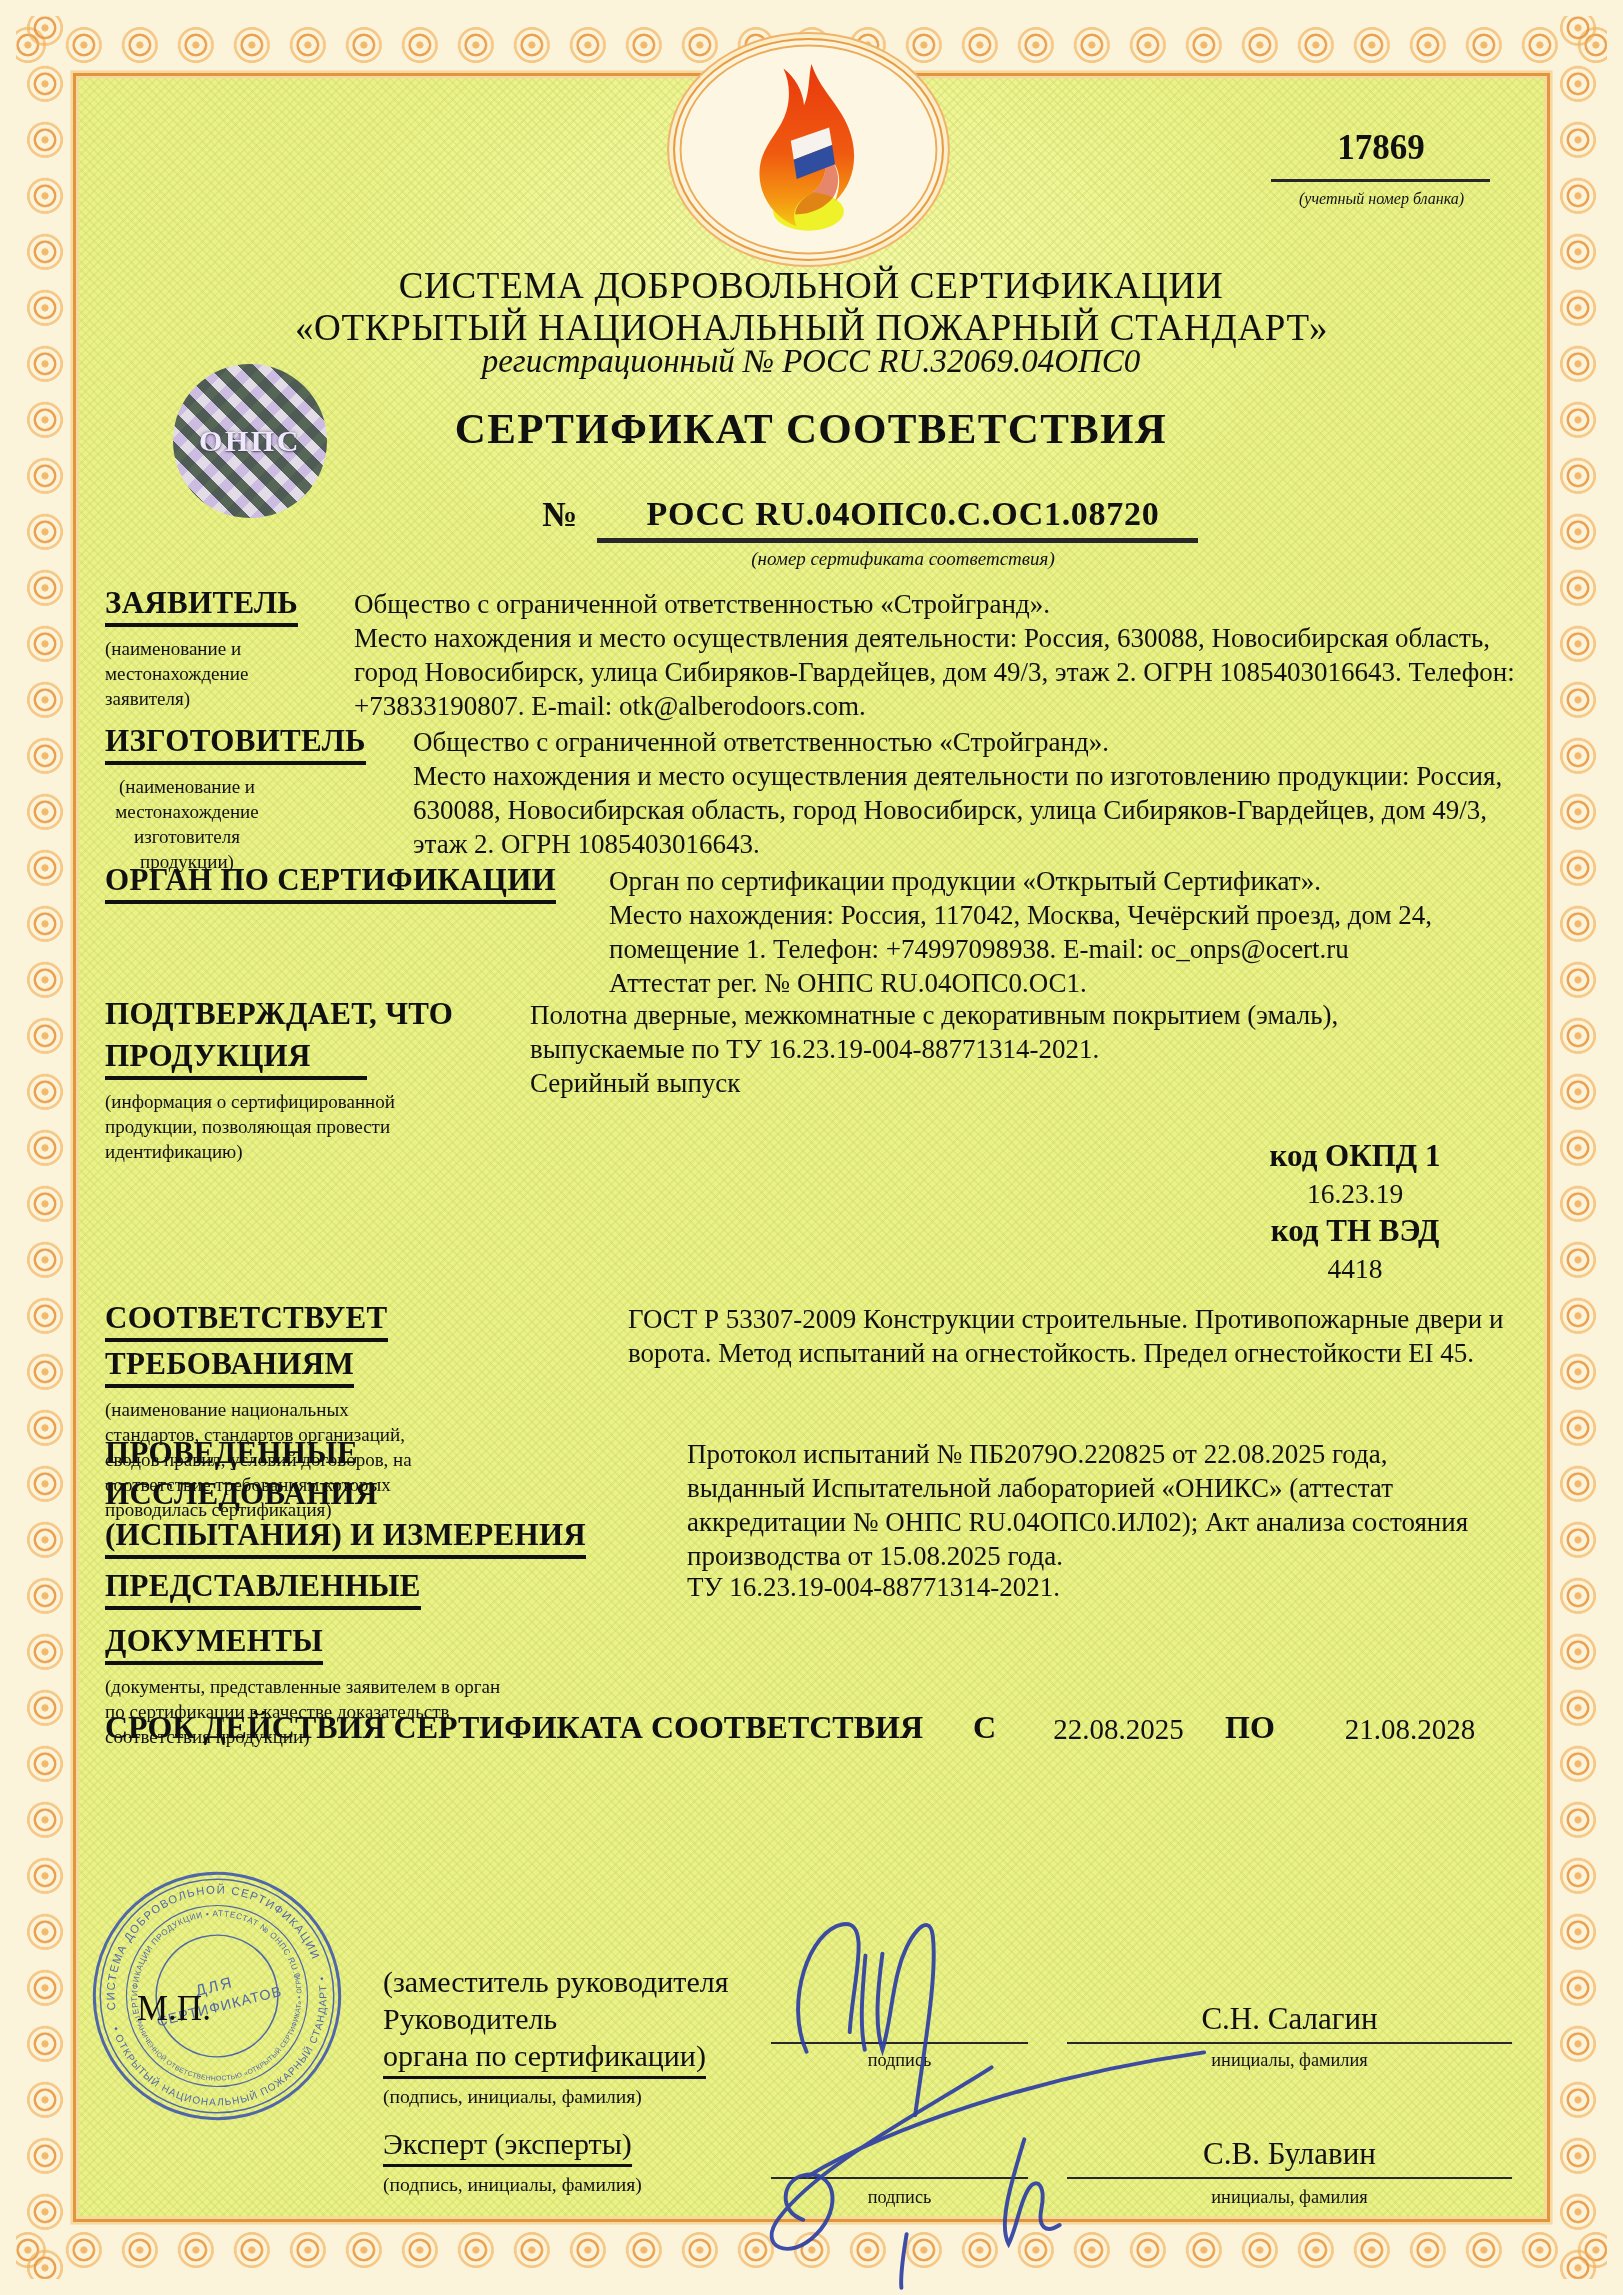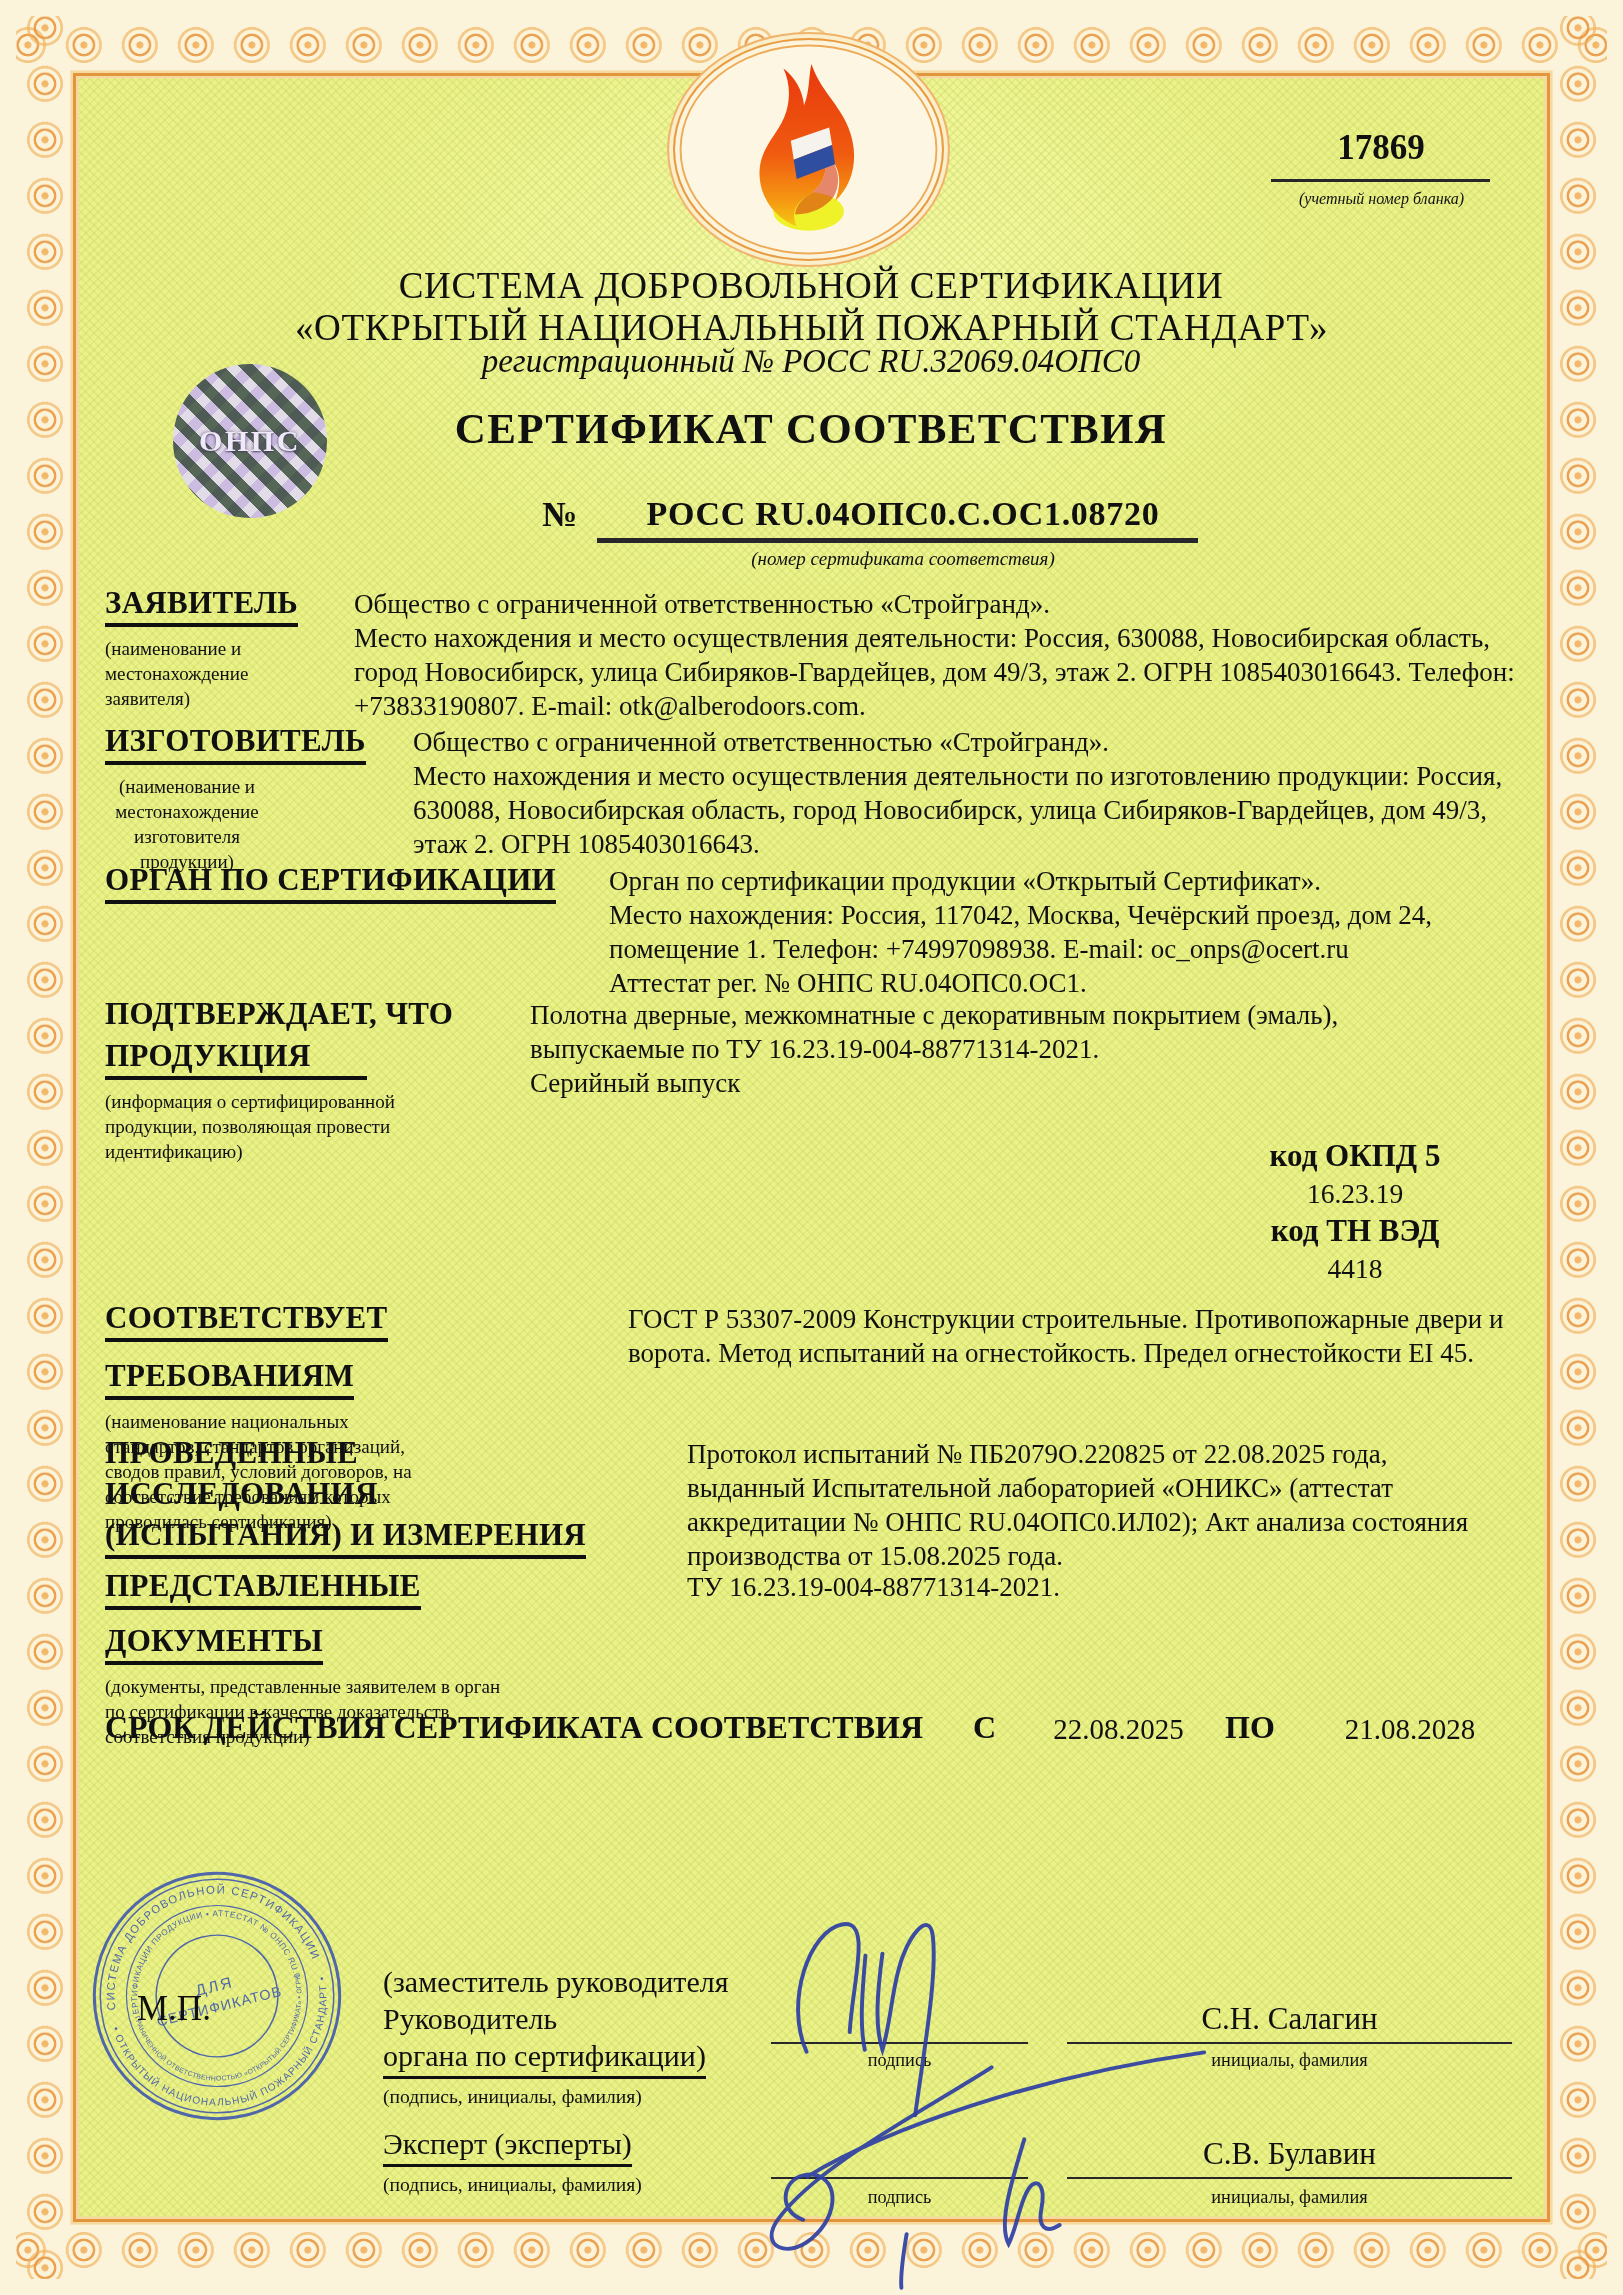--- a/index.html
+++ b/index.html
@@ -145,30 +145,30 @@
       <span class="head" style="display:block;">ПОДТВЕРЖДАЕТ, ЧТО</span>
       <span class="head u" style="min-width:262px;margin-top:5.2px;">ПРОДУКЦИЯ</span>
       <span class="sub" style="width:308px;">(информация о сертифицированной продукции, позволяющая провести идентификацию)</span>
     </div>
     <div class="abs val pre" style="left:425px;top:2.6px;width:916px;">Полотна дверные, межкомнатные с декоративным покрытием (эмаль),
 выпускаемые по ТУ 16.23.19-004-88771314-2021.
 Серийный выпуск</div>
   </div>
 
   <div class="codes">
-    <div class="cl">код ОКПД 5</div>
+    <div class="cl">код ОКПД 1</div>
     <div class="cv">16.23.19</div>
     <div class="cl">код ТН ВЭД</div>
     <div class="cv">4418</div>
   </div>
 
   <div class="abs" style="left:105px;top:1299px;width:1420px;">
     <div class="abs" style="left:0;top:0;width:425px;">
       <span class="head u" style="margin-bottom:1px;">СООТВЕТСТВУЕТ</span><br>
-      <span class="head u" style="margin-top:14px;">ТРЕБОВАНИЯМ</span>
+      <span class="head u" style="margin-top:2px;">ТРЕБОВАНИЯМ</span>
       <span class="sub" style="width:314px;">(наименование национальных стандартов, стандартов организаций, сводов правил, условий договоров, на соответствие требованиям которых проводилась сертификация)</span>
     </div>
     <div class="abs val pre" style="left:523px;top:2.6px;width:903px;">ГОСТ Р 53307-2009 Конструкции строительные. Противопожарные двери и ворота. Метод испытаний на огнестойкость. Предел огнестойкости EI 45.</div>
   </div>
 
   <div class="abs" style="left:105px;top:1434px;width:1420px;">
     <div class="abs" style="left:0;top:0;width:576px;">
       <span class="head" style="display:block;">ПРОВЕДЕННЫЕ</span>
       <span class="head" style="display:block;margin-top:3.9px;">ИССЛЕДОВАНИЯ</span>
       <span class="head u" style="margin-top:3.9px;">(ИСПЫТАНИЯ) И ИЗМЕРЕНИЯ</span>

